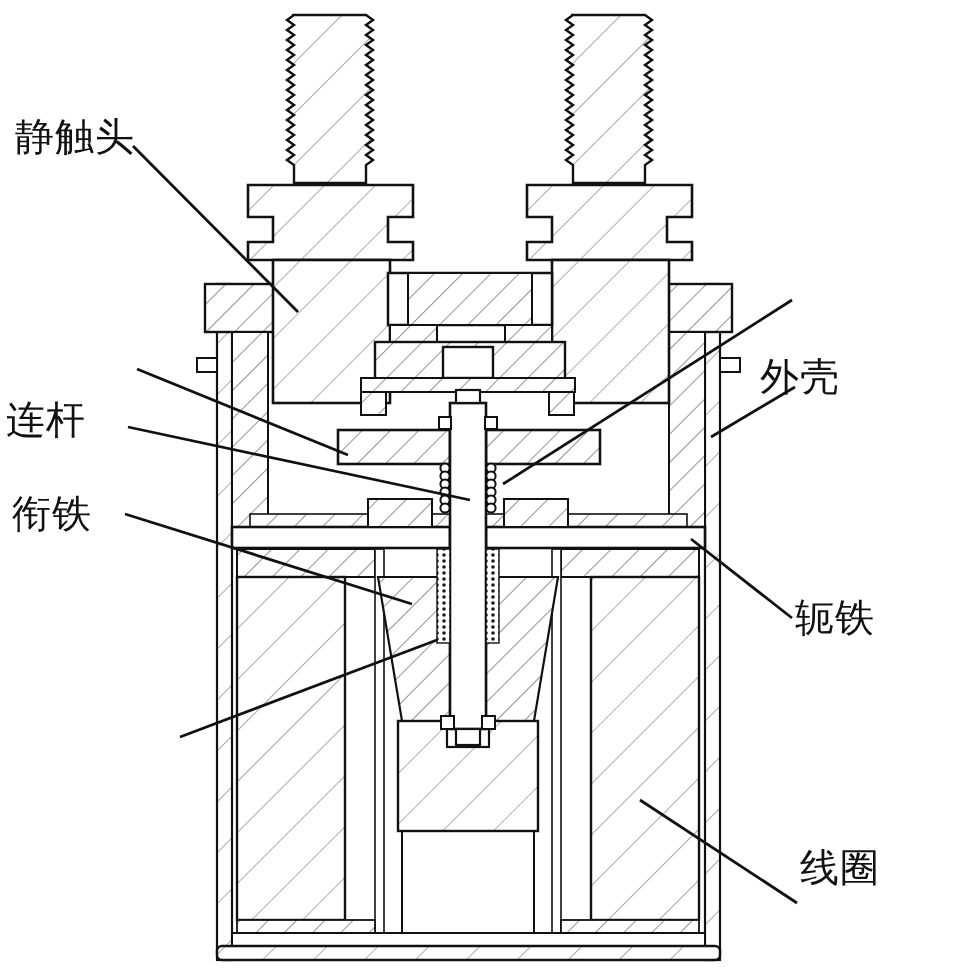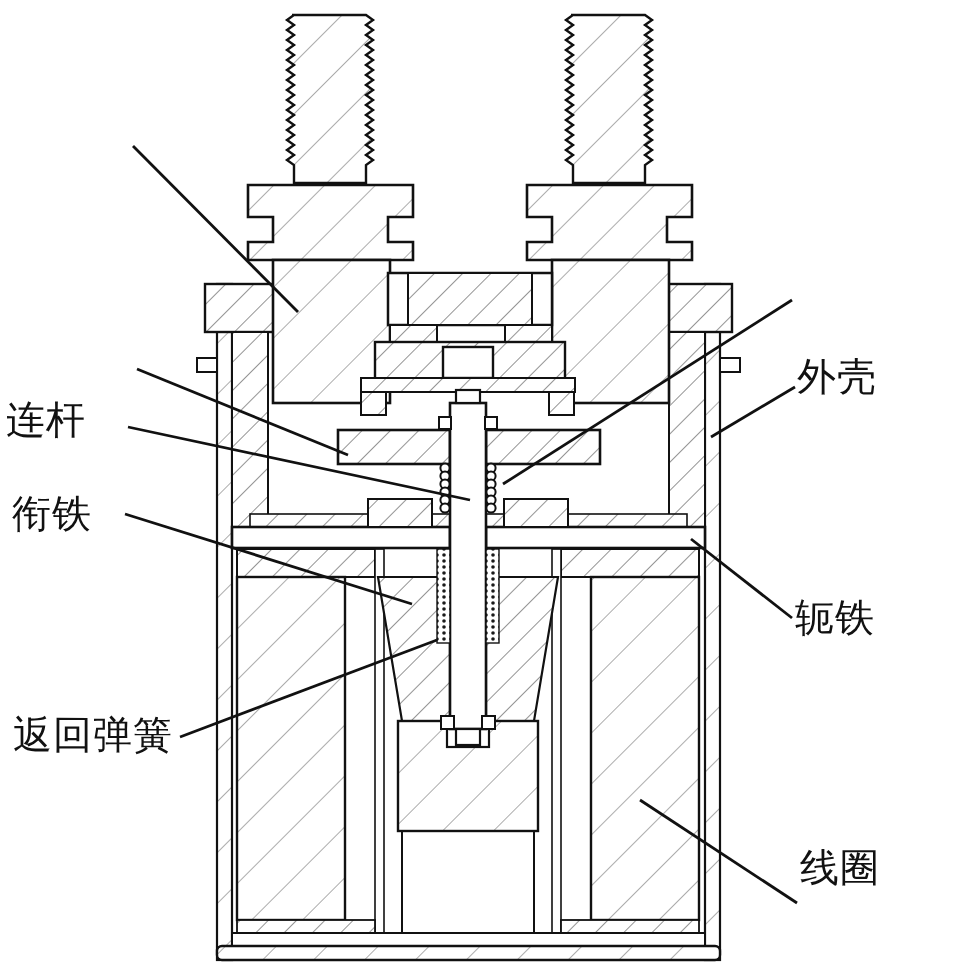--- a/index.html
+++ b/index.html
@@ -164,20 +164,20 @@
     <line x1="128" y1="427" x2="470" y2="500"></line>
     <line x1="125" y1="514" x2="412" y2="604"></line>
     <line x1="180" y1="737" x2="437" y2="640"></line>
     <line x1="792" y1="300" x2="503" y2="484"></line>
     <line x1="795" y1="387" x2="711" y2="437"></line>
     <line x1="792" y1="618" x2="691" y2="539"></line>
     <line x1="797" y1="903" x2="640" y2="800"></line>
   </g>
 </svg>
 
+<div class="lbl" style="left:15px;top:117px">静触头</div>
 <div class="lbl" style="left:6px;top:400px">连杆</div>
 <div class="lbl" style="left:12px;top:494px">衔铁</div>
-<div class="lbl" style="left:13px;top:715px">返回弹簧</div>
-<div class="lbl" style="left:797px;top:357px">外壳</div>
+<div class="lbl" style="left:760px;top:357px">外壳</div>
 <div class="lbl" style="left:795px;top:598px">轭铁</div>
 <div class="lbl" style="left:800px;top:848px">线圈</div>
 
 </div>
 
 </body></html>

